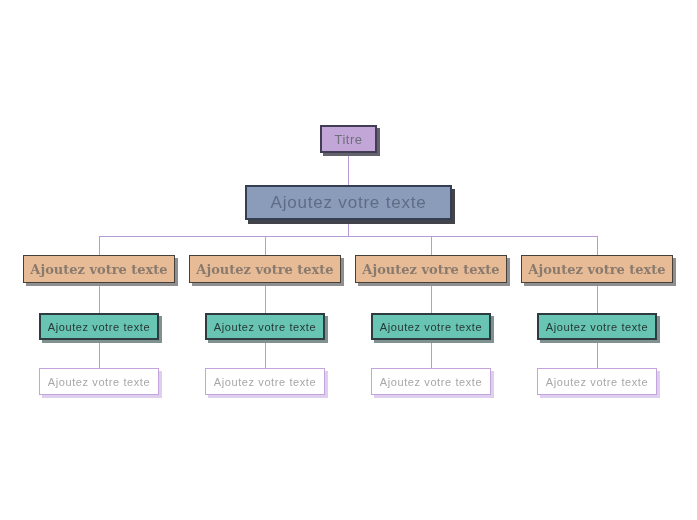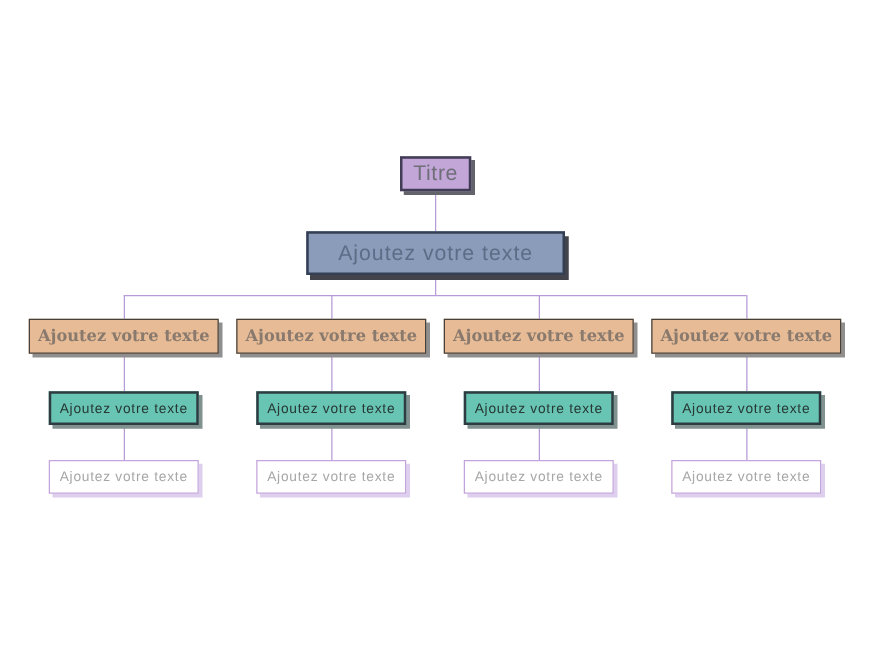--- a/index.html
+++ b/index.html
@@ -24,21 +24,21 @@
     text-align: center;
     white-space: nowrap;
   }
   
   .title-box {
     left: 320px; top: 125px; width: 57px; height: 28px;
     background: #c2a6d8;
     border: 2px solid #413d55;
     box-shadow: 3px 3px 0 #63636b;
     color: #6f6f7a;
-    font-size: 17px;
+    font-size: 13px;
     letter-spacing: 0.5px;
   }
   
   .root-box {
     left: 245px; top: 185px; width: 207px; height: 35px;
     background: #8a9cb9;
     border: 2px solid #353f54;
     box-shadow: 3px 4px 0 #43434b;
     color: #5d6d87;
     font-size: 17px;

